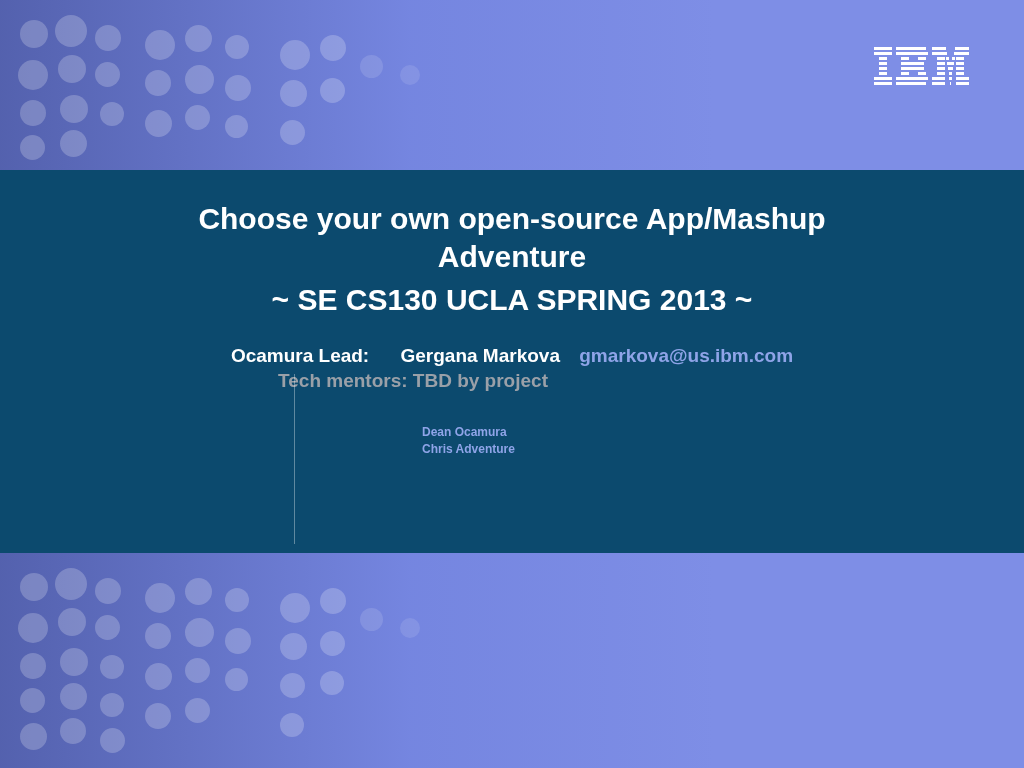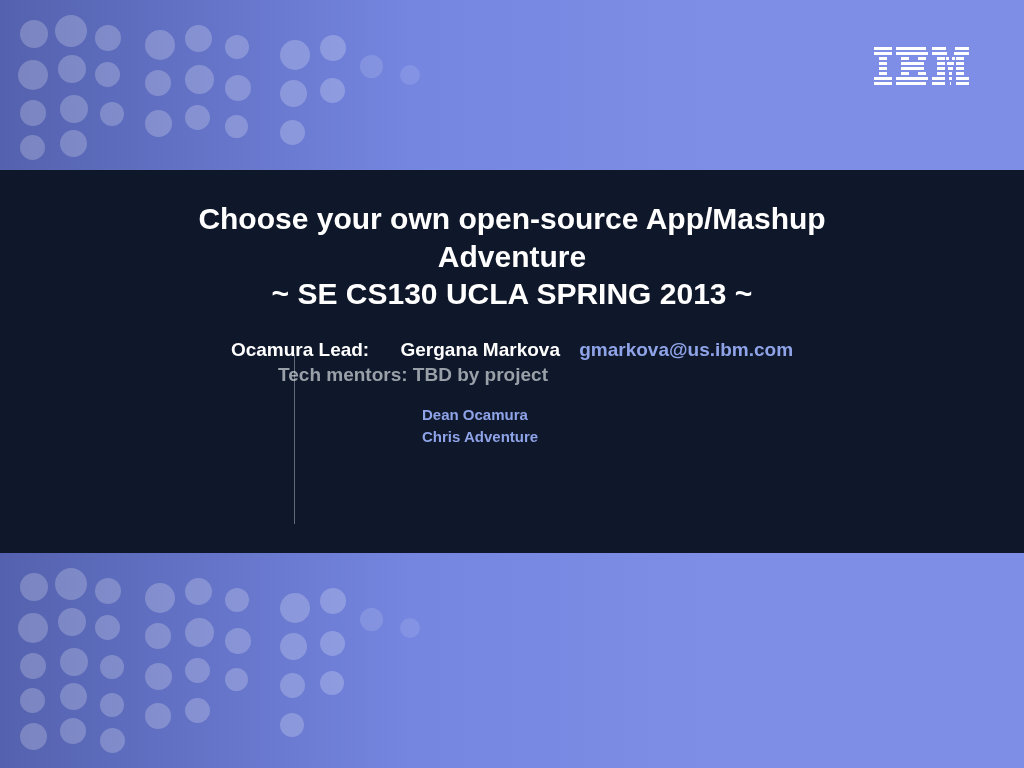--- a/index.html
+++ b/index.html
@@ -4,29 +4,29 @@
 <style>
 *{margin:0;padding:0;box-sizing:border-box}
 body{width:1024px;height:768px;overflow:hidden;font-family:Arial,Helvetica,sans-serif;background:#7e8ee6;position:relative}
 .bg-top,.bg-bot{position:absolute;left:0;width:1024px;background:linear-gradient(90deg,rgba(20,30,90,.4)0%,rgba(80,100,200,.2)40%,rgba(126,142,230,0)70%)}
 .bg-top{top:0;height:170px}
 .bg-bot{bottom:0;height:215px}
 .dots{position:absolute;inset:0}
 .dot{position:absolute;border-radius:50%;background:rgba(255,255,255,.22)}
 .ibm-logo{position:absolute;top:47px;right:55px;width:95px;height:38px}
 .ibm-logo svg{width:100%;height:100%}
-.black-band{position:absolute;top:170px;left:0;width:1024px;height:383px;background:#0f172a;padding:25px 50px 20px}
+.black-band{position:absolute;top:170px;left:0;width:1024px;height:383px;background:#0c4a6e;padding:25px 50px 20px}
 .title{color:#fff;font-size:30px;font-weight:bold;text-align:center;line-height:1.25;margin:5px auto 0;max-width:760px}
-.subtitle{color:#fff;font-size:30px;font-weight:bold;text-align:center;margin-top:2px}
+.subtitle{color:#fff;font-size:30px;font-weight:bold;text-align:center;margin-top:8px}
 .lead-row{margin-top:28px;text-align:center;font-size:19px;font-weight:bold}
 .lead-label{color:#fff}
 .lead-name{color:#fff;margin-left:26px}
 .lead-email{color:#8fa4e8;margin-left:14px}
 .mentors{color:#9aa0a8;font-size:19px;font-weight:bold;text-align:center;margin-top:3px;margin-left:-198px}
-.names{margin-top:18px;color:#8fa4e8;font-size:15px;font-weight:bold;text-align:left;margin-left:372px;line-height:1.45;position:relative}
+.names{margin-top:32px;color:#8fa4e8;font-size:12px;font-weight:bold;text-align:left;margin-left:372px;line-height:1.45;position:relative}
 .names .n3{margin-left:-62px}
 .vbar{position:absolute;left:-128px;top:-50px;width:1px;height:170px;background:rgba(255,255,255,.35)}
 </style>
 </head>
 <body>
 
 <div class="bg-top">
   <div class="dots">
     <div class="dot" style="left:20px;top:20px;width:28px;height:28px"></div>
     <div class="dot" style="left:55px;top:15px;width:32px;height:32px"></div>

